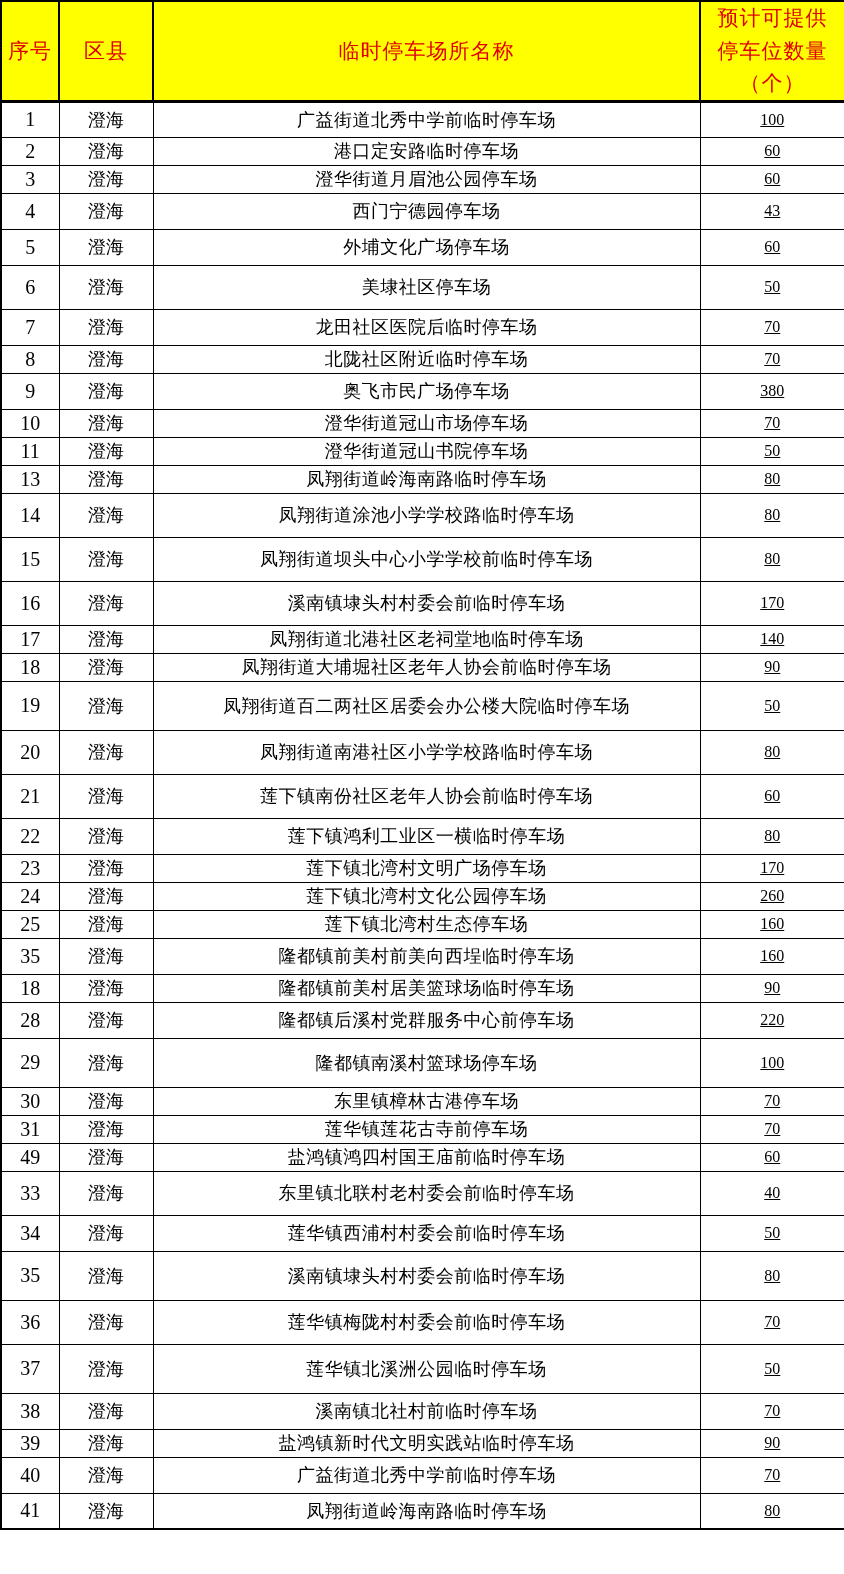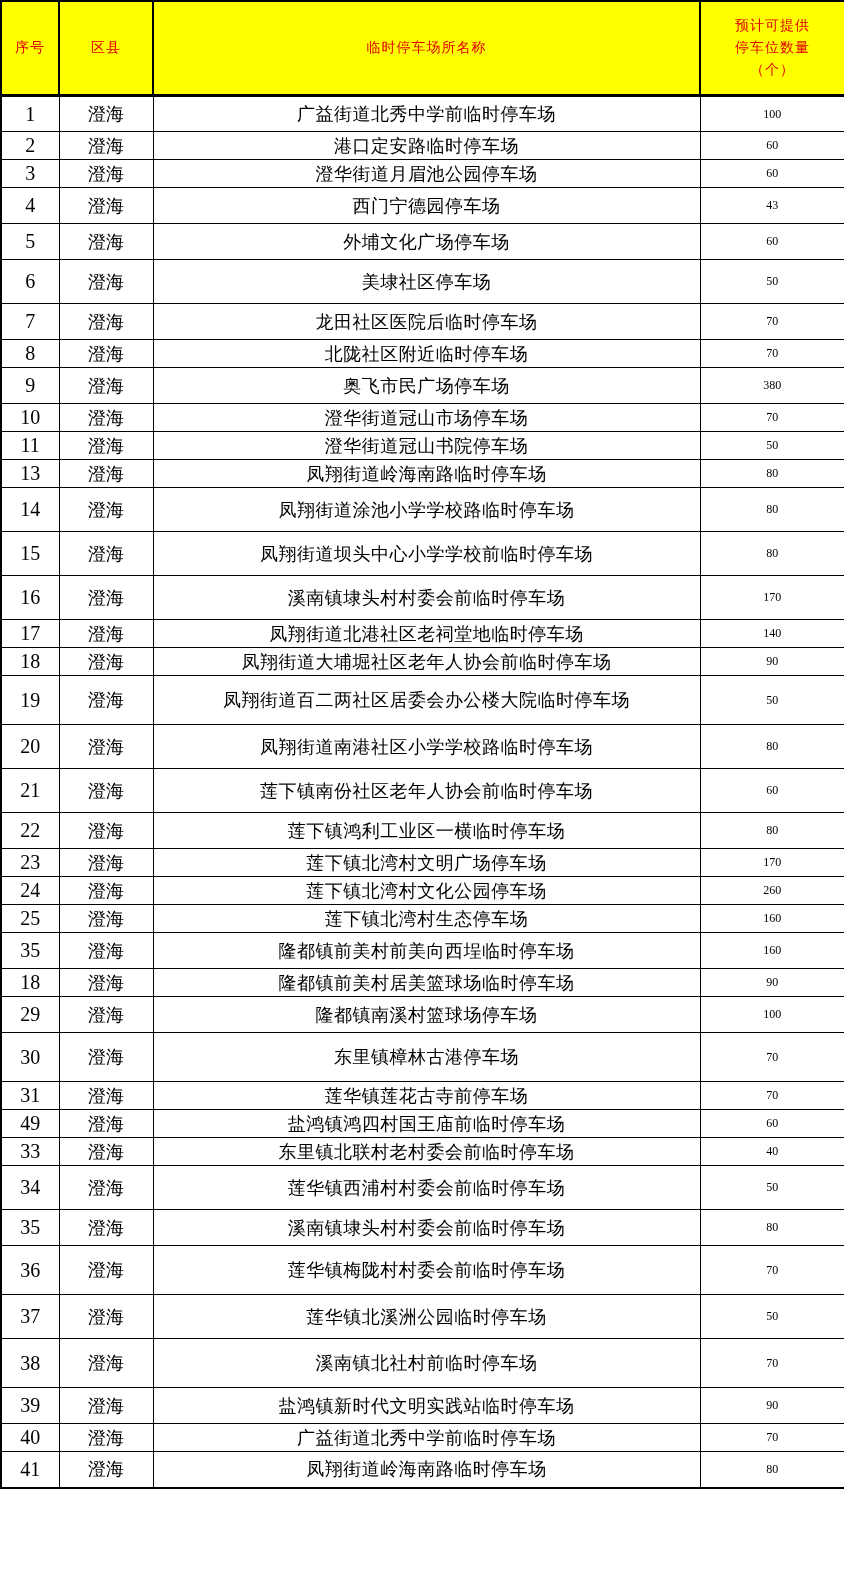--- a/index.html
+++ b/index.html
@@ -22,21 +22,21 @@
   }
   col.c-no-col   { width: 58px; }
   col.c-dist-col { width: 94px; }
   col.c-name-col { width: 547px; }
   col.c-cnt-col  { width: 145px; }
 
   thead th {
     background: #ffff00;
     color: #e00000;
     font-weight: normal;
-    font-size: 14px;
+    font-size: 21px;
     letter-spacing: 1px;
     text-align: center;
     vertical-align: middle;
     height: 92px;
     border: 2px solid #000000;
     border-bottom: 3px solid #000000;
     padding: 0 2px;
   }
   thead th.capacity-header {
     white-space: pre-line;
@@ -66,21 +66,21 @@
   tbody tr:nth-child(15), tbody tr:nth-child(19), tbody tr:nth-child(20),
   tbody tr:nth-child(32), tbody tr:nth-child(35) { height: 44px; }
 
   
   tbody tr:nth-child(18), tbody tr:nth-child(28),
   tbody tr:nth-child(34), tbody tr:nth-child(36) { height: 49px; }
 
   td.c-no    { font-size: 20px; }
   td.c-dist  { font-size: 18px; }
   td.c-name  { font-size: 18px; letter-spacing: 0.5px; }
-  td.c-count { font-size: 12px; }
+  td.c-count { font-size: 16px; text-decoration: underline; }
 </style>
 </head>
 <body>
 
 <div class="page">
   <table class="parking-table">
     <colgroup>
       <col class="c-no-col">
       <col class="c-dist-col">
       <col class="c-name-col">
@@ -273,20 +273,26 @@
     <td class="c-count">160</td>
   </tr>
 
   <tr>
     <td class="c-no">18</td>
     <td class="c-dist">澄海</td>
     <td class="c-name">隆都镇前美村居美篮球场临时停车场</td>
     <td class="c-count">90</td>
   </tr>
 
+  <tr>
+    <td class="c-no">28</td>
+    <td class="c-dist">澄海</td>
+    <td class="c-name">隆都镇后溪村党群服务中心前停车场</td>
+    <td class="c-count">220</td>
+  </tr>
 
   <tr>
     <td class="c-no">29</td>
     <td class="c-dist">澄海</td>
     <td class="c-name">隆都镇南溪村篮球场停车场</td>
     <td class="c-count">100</td>
   </tr>
 
   <tr>
     <td class="c-no">30</td>

